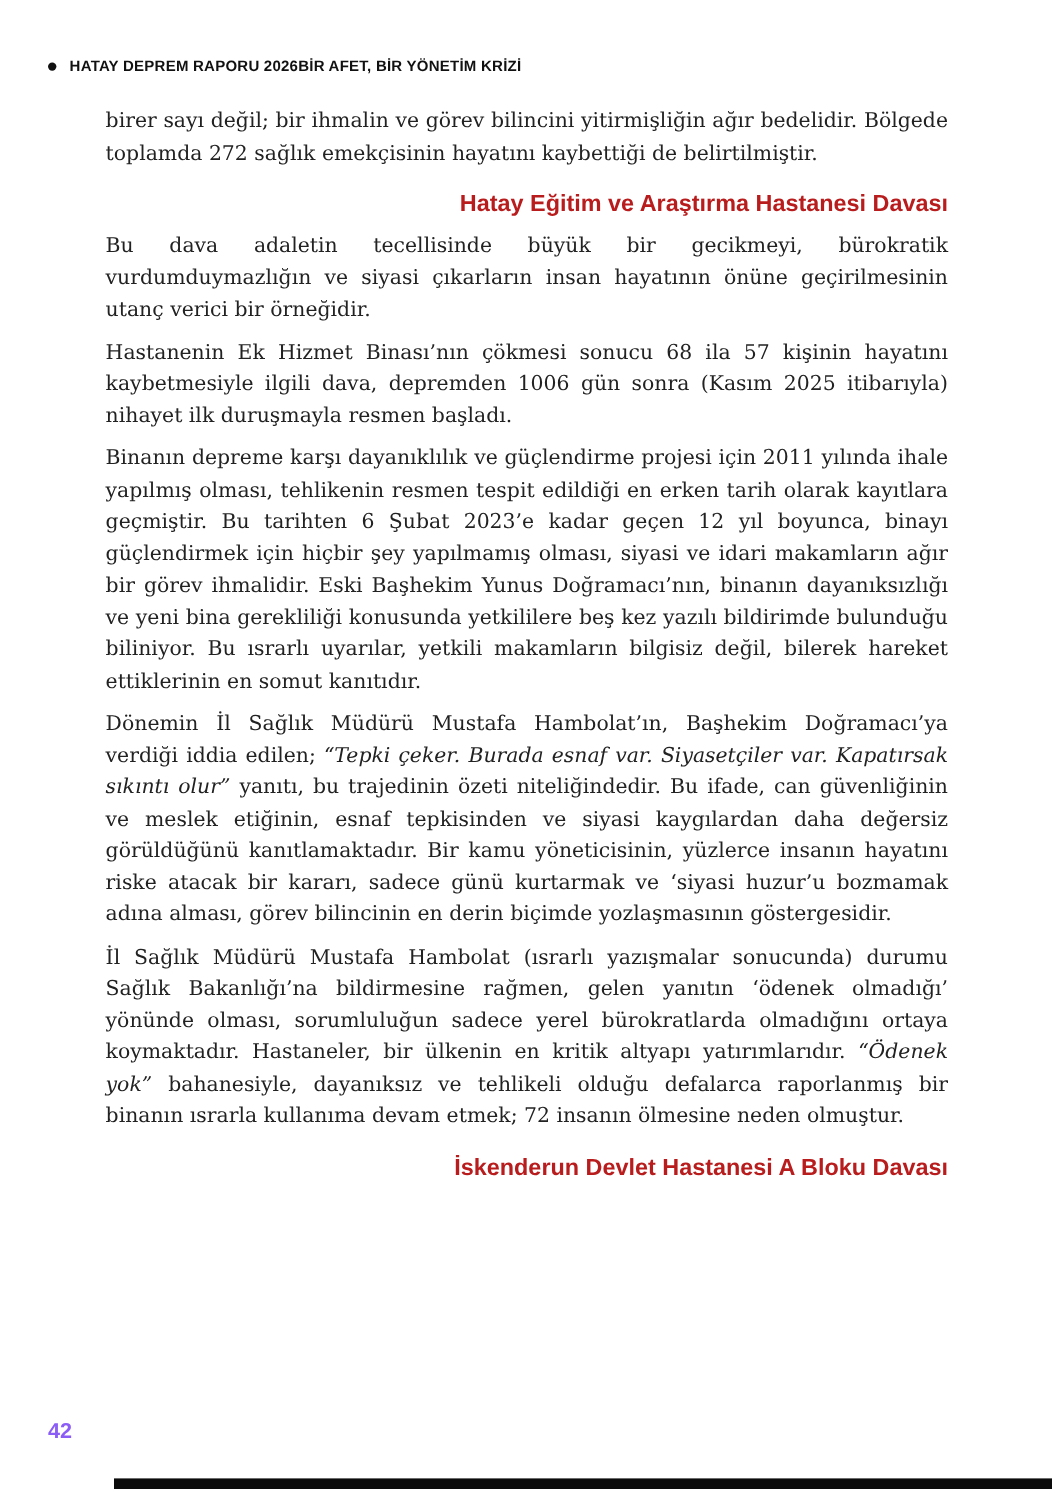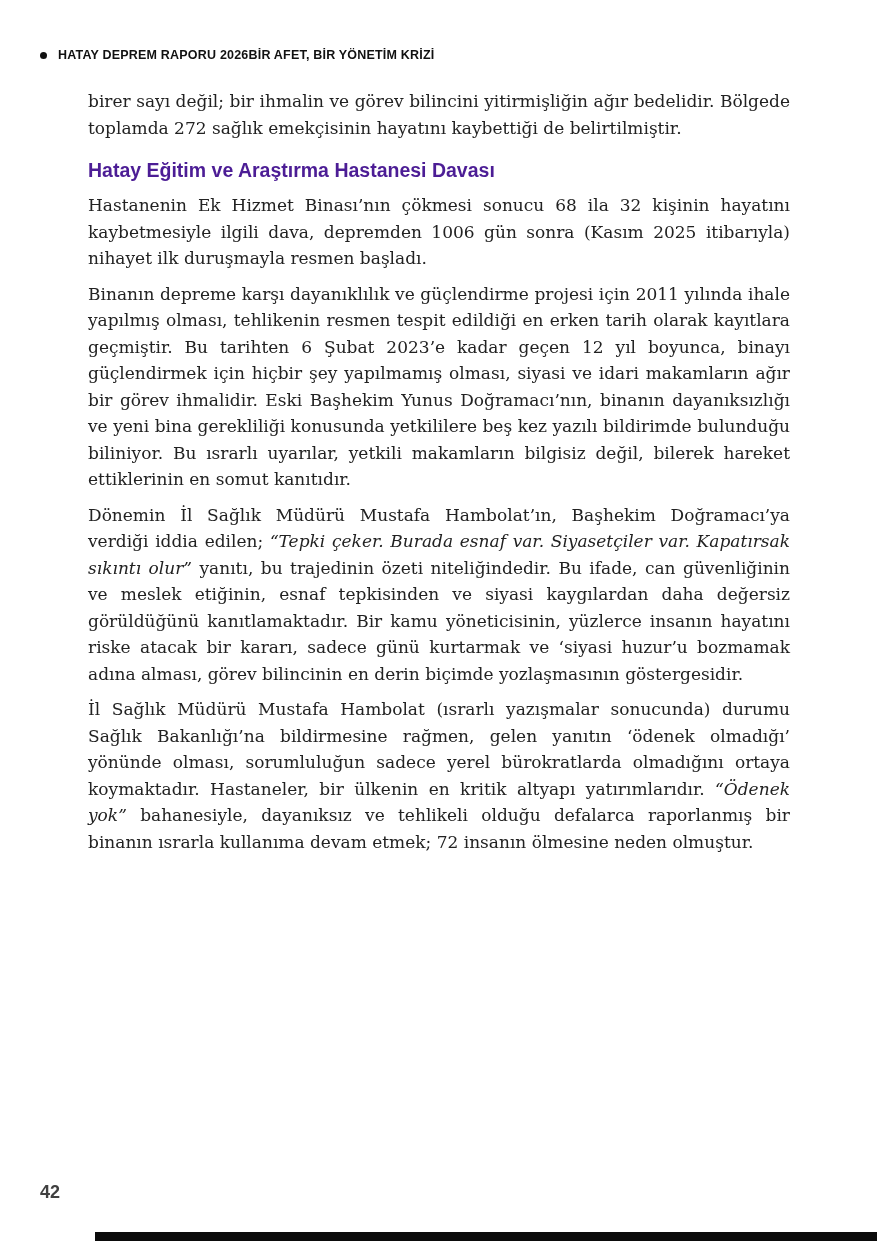--- a/index.html
+++ b/index.html
@@ -44,34 +44,34 @@
     line-height: 26.5px;
     text-align: justify;
     hyphens: auto;
     -webkit-hyphens: auto;
   }
   .para { margin: 0 0 9px 0; }
   .section-heading {
     font-family: "Liberation Sans", sans-serif;
     font-weight: 700;
     font-size: 19.5px;
-    color: #4c1d95;
+    color: #b91c1c;
     margin: 17px 0 10px 0;
-    text-align: left;
+    text-align: right;
     line-height: 24px;
   }
   .italic { font-style: italic; }
   .page-number {
     position: absolute;
     left: 40px;
     bottom: 38px;
     font-family: "Liberation Sans", sans-serif;
     font-weight: 700;
     font-size: 18px;
-    color: #404040;
+    color: #8b5cf6;
   }
   .bottom-bar {
     position: absolute;
     bottom: 0;
     left: 95px;
     right: 0;
     height: 9px;
     background: #0b0b0b;
   }
 </style>
@@ -84,28 +84,30 @@
     <span class="header-bullet"></span>
     <span>HATAY DEPREM RAPORU 2026</span>
     <span class="header-title-right">BİR AFET, BİR YÖNETİM KRİZİ</span>
   </div>
 
   <div class="content">
     <p class="para">birer sayı değil; bir ihmalin ve görev bilincini yitirmişliğin ağır bedelidir. Bölgede toplamda 272 sağlık emekçisinin hayatını kaybettiği de belirtilmiştir.</p>
 
     <h2 class="section-heading">Hatay Eğitim ve Araştırma Hastanesi Davası</h2>
 
-    <p class="para">Hastanenin Ek Hizmet Binası’nın çökmesi sonucu 68 ila 32 kişinin hayatını kaybetmesiyle ilgili dava, depremden 1006 gün sonra (Kasım 2025 itibarıyla) nihayet ilk duruşmayla resmen başladı.</p>
+    <p class="para">Bu dava adaletin tecellisinde büyük bir gecikmeyi, bürokratik vurdumduymazlığın ve siyasi çıkarların insan hayatının önüne geçirilmesinin utanç verici bir örneğidir.</p>
+    <p class="para">Hastanenin Ek Hizmet Binası’nın çökmesi sonucu 68 ila 57 kişinin hayatını kaybetmesiyle ilgili dava, depremden 1006 gün sonra (Kasım 2025 itibarıyla) nihayet ilk duruşmayla resmen başladı.</p>
     <p class="para">Binanın depreme karşı dayanıklılık ve güçlendirme projesi için 2011 yılında ihale yapılmış olması, tehlikenin resmen tespit edildiği en erken tarih olarak kayıtlara geçmiştir. Bu tarihten 6 Şubat 2023’e kadar geçen 12 yıl boyunca, binayı güçlendirmek için hiçbir şey yapılmamış olması, siyasi ve idari makamların ağır bir görev ihmalidir. Eski Başhekim Yunus Doğramacı’nın, binanın dayanıksızlığı ve yeni bina gerekliliği konusunda yetkililere beş kez yazılı bildirimde bulunduğu biliniyor. Bu ısrarlı uyarılar, yetkili makamların bilgisiz değil, bilerek hareket ettiklerinin en somut kanıtıdır.</p>
 
     <p class="para"><span>Dönemin İl Sağlık Müdürü Mustafa Hambolat’ın, Başhekim Doğramacı’ya verdiği iddia edilen; </span><span class="italic">“Tepki çeker. Burada esnaf var. Siyasetçiler var. Kapatırsak sıkıntı olur”</span><span> yanıtı, bu trajedinin özeti niteliğindedir. Bu ifade, can güvenliğinin ve meslek etiğinin, esnaf tepkisinden ve siyasi kaygılardan daha değersiz görüldüğünü kanıtlamaktadır. Bir kamu yöneticisinin, yüzlerce insanın hayatını riske atacak bir kararı, sadece günü kurtarmak ve ‘siyasi huzur’u bozmamak adına alması, görev bilincinin en derin biçimde yozlaşmasının göstergesidir.</span></p>
 
     <p class="para"><span>İl Sağlık Müdürü Mustafa Hambolat (ısrarlı yazışmalar sonucunda) durumu Sağlık Bakanlığı’na bildirmesine rağmen, gelen yanıtın ‘ödenek olmadığı’ yönünde olması, sorumluluğun sadece yerel bürokratlarda olmadığını ortaya koymaktadır. Hastaneler, bir ülkenin en kritik altyapı yatırımlarıdır. </span><span class="italic">“Ödenek yok”</span><span> bahanesiyle, dayanıksız ve tehlikeli olduğu defalarca raporlanmış bir binanın ısrarla kullanıma devam etmek; 72 insanın ölmesine neden olmuştur.</span></p>
 
 
+    <h2 class="section-heading">İskenderun Devlet Hastanesi A Bloku Davası</h2>
 
   </div>
 
   <div class="page-number">42</div>
 
   <div class="bottom-bar"></div>
 
 </div>
 
 </body></html>

